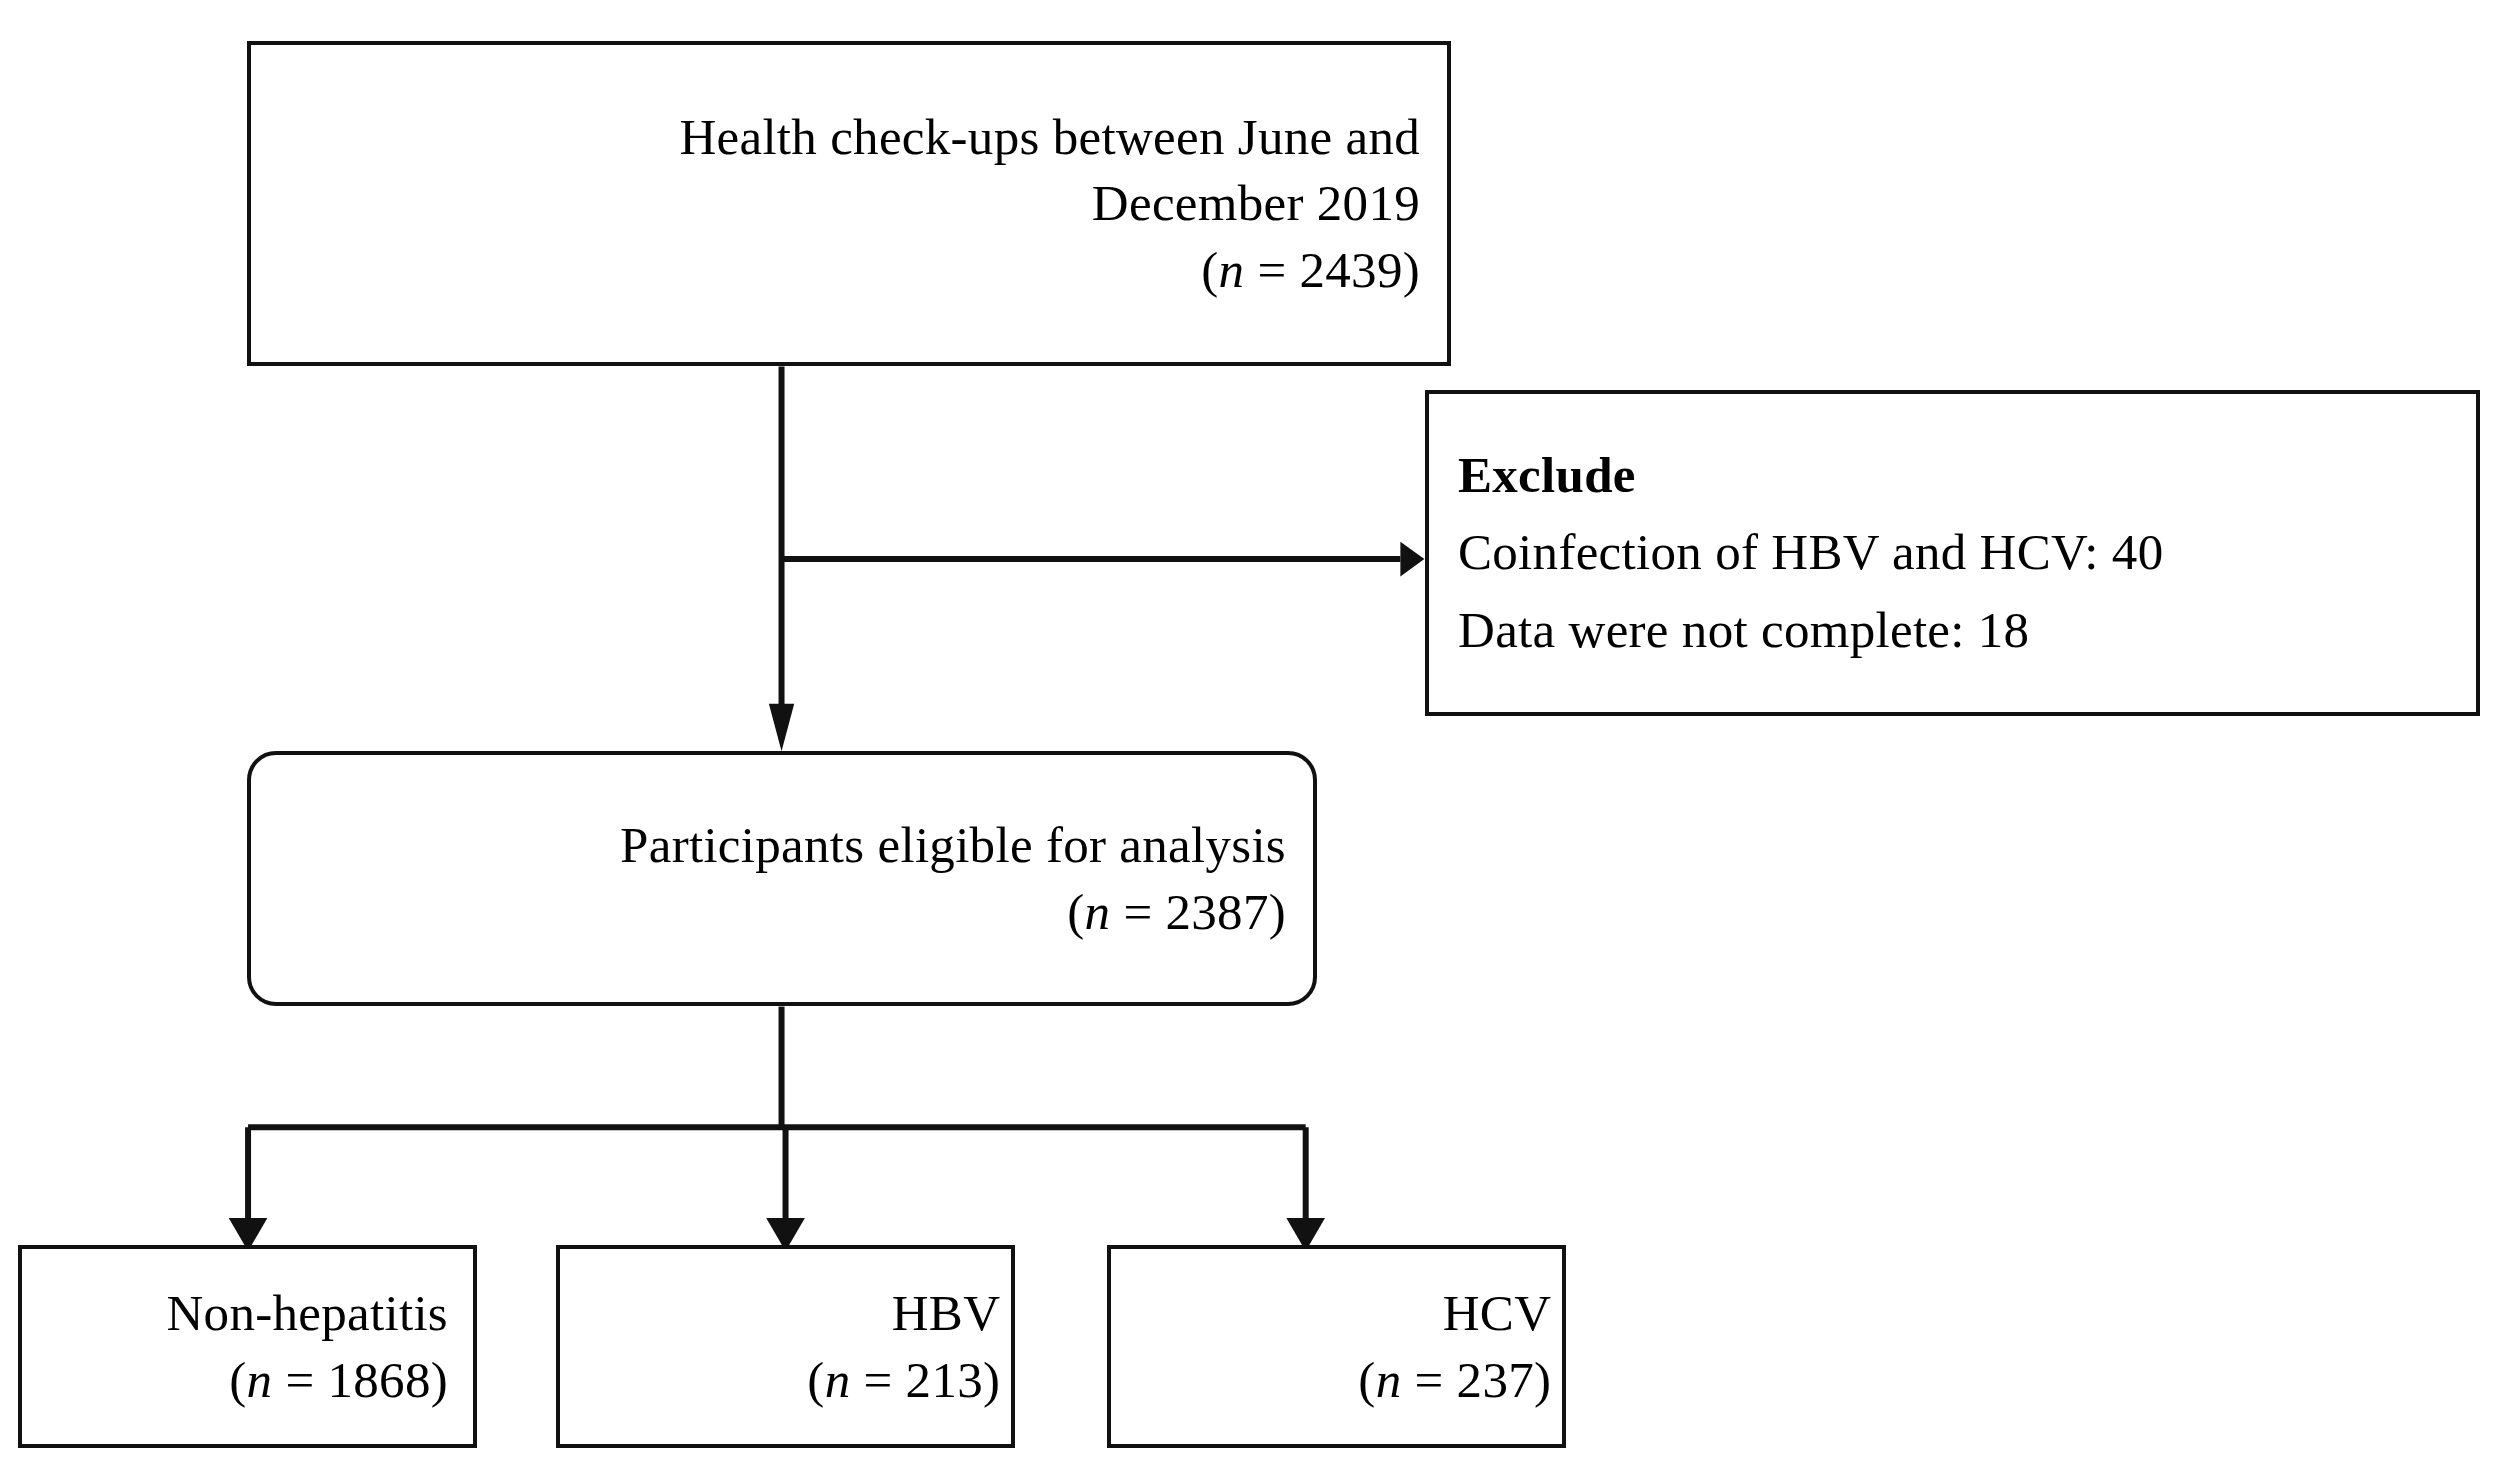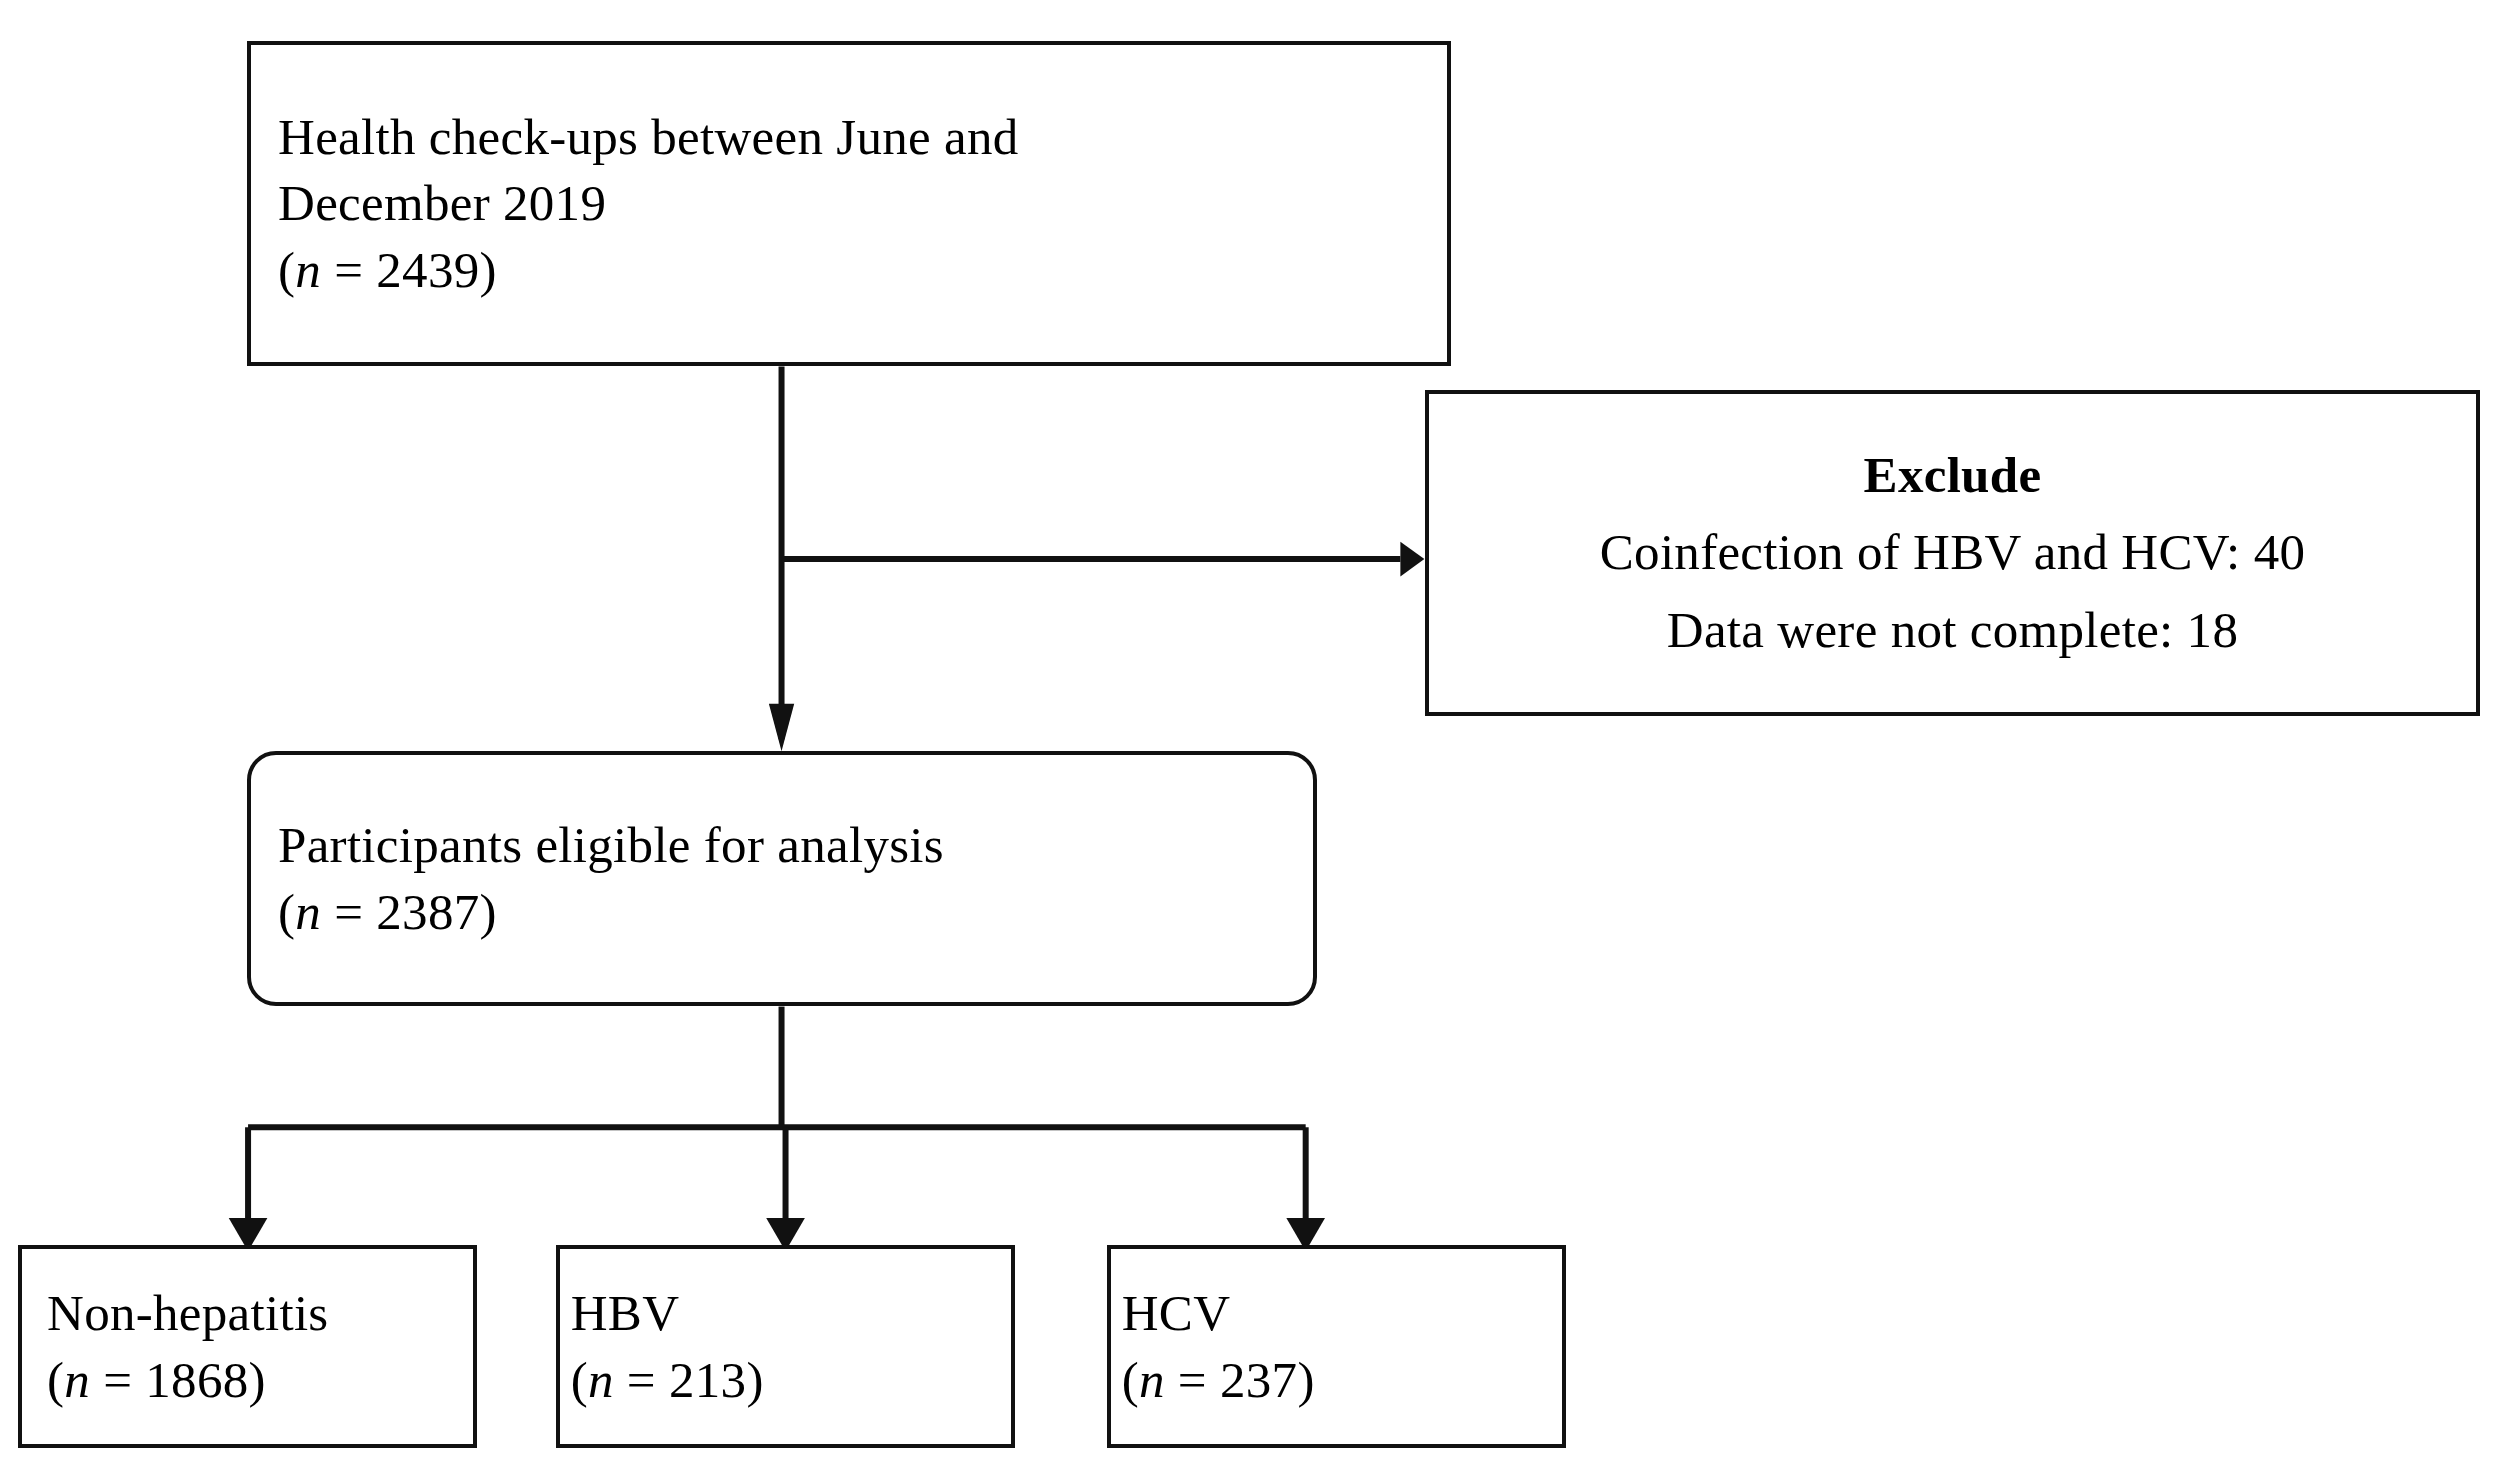--- a/index.html
+++ b/index.html
@@ -26,26 +26,26 @@
     width: 2512px;
     height: 1477px;
   }
   .node-box {
     position: absolute;
     box-sizing: border-box;
     border: 4px solid #111111;
     background: #ffffff;
     display: flex;
     flex-direction: column;
-    align-items: flex-start;
+    align-items: flex-end;
     justify-content: center;
     text-align: center;
   }
   .node-box.left-align {
-    align-items: center;
+    align-items: flex-start;
     text-align: left;
     justify-content: center;
   }
   .node-line {
     display: block;
     white-space: nowrap;
     line-height: 1.30;
     letter-spacing: 0.3px;
   }
 

